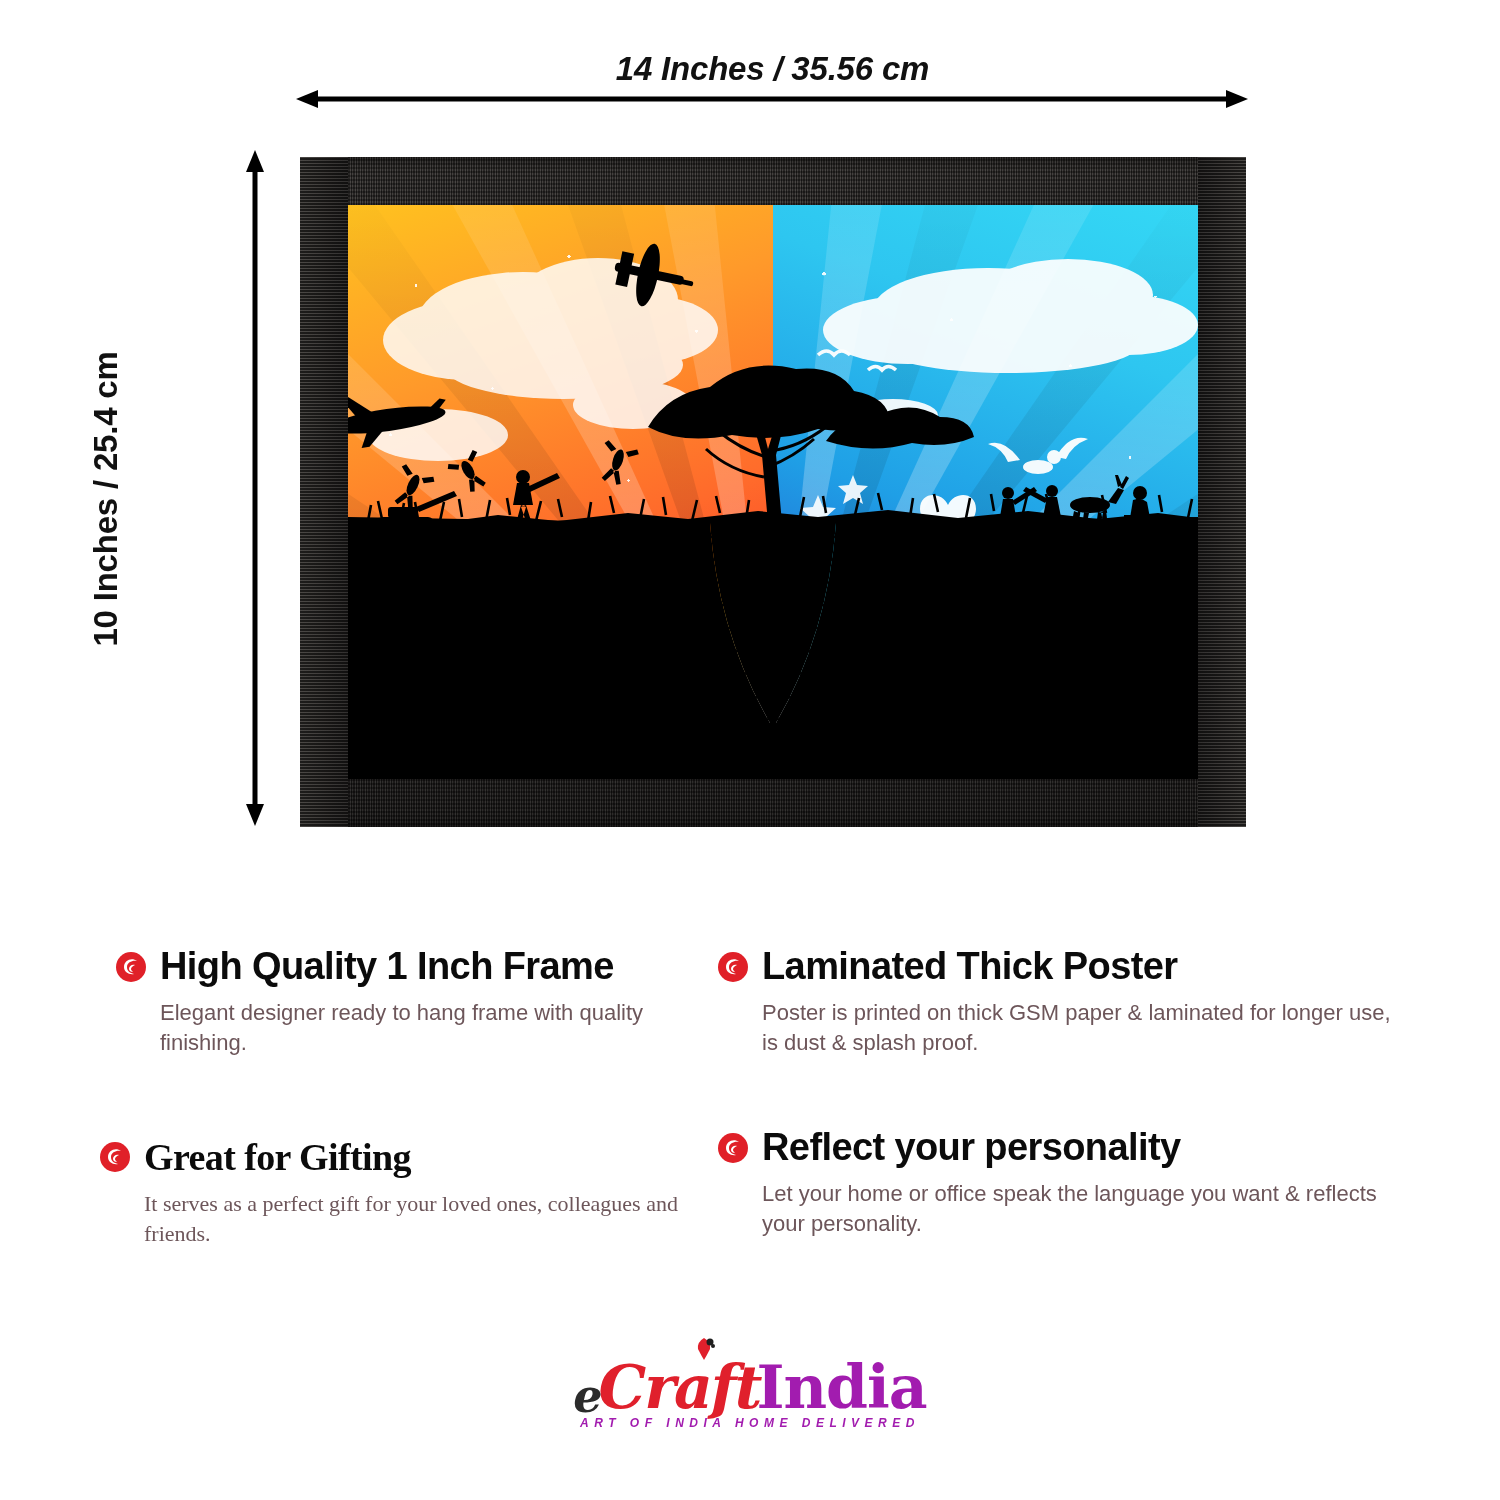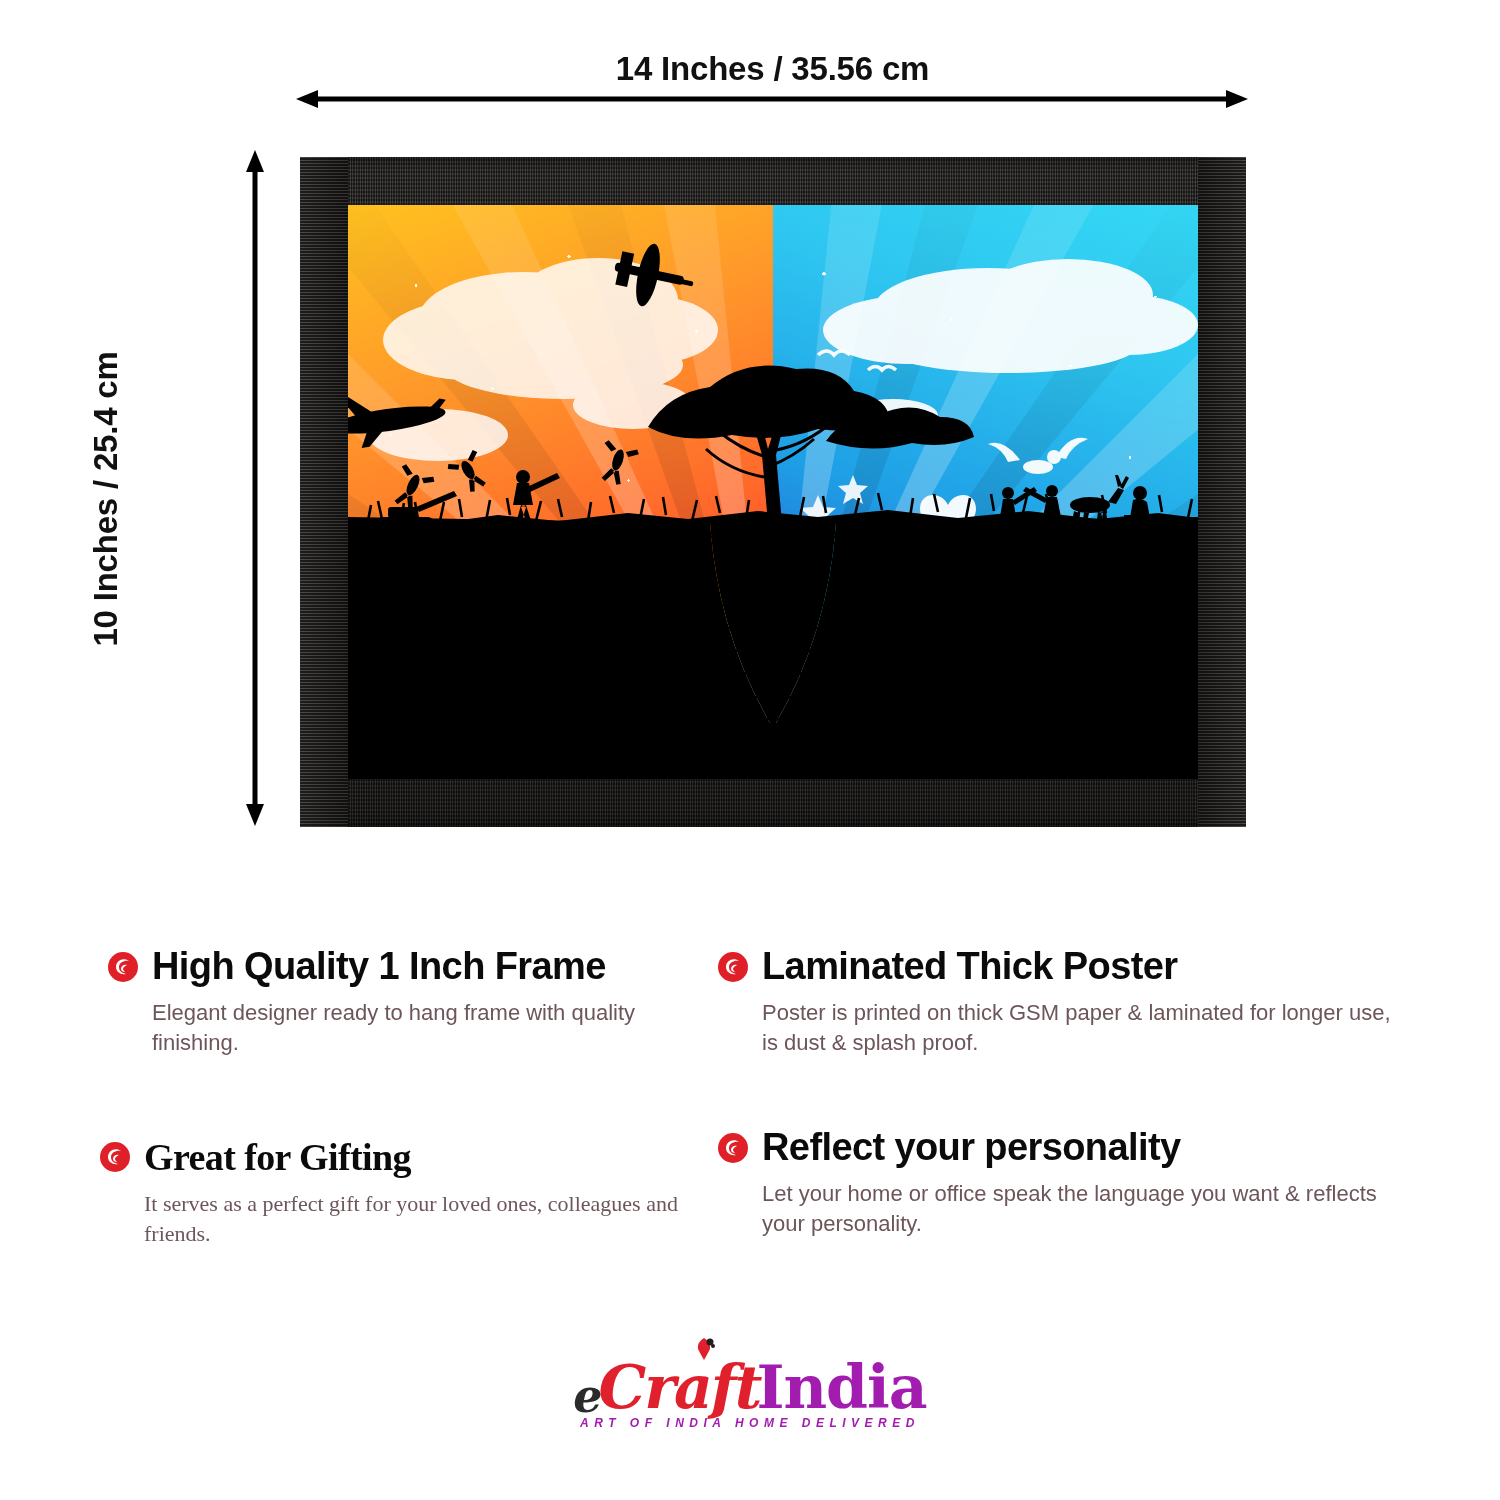--- a/index.html
+++ b/index.html
@@ -4,20 +4,21 @@
 <style>
   * { margin:0; padding:0; box-sizing:border-box; }
   html,body { width:1500px; height:1500px; background:#ffffff; }
   body { font-family:"Liberation Sans", sans-serif; position:relative; overflow:hidden; }
 
   
   .dim-width-label{
     position:absolute; left:300px; top:50px; width:945px;
     text-align:center; font-size:33px; font-weight:600; color:#111;
     letter-spacing:-0.2px;
+    font-style:italic;
   }
   .dim-width-arrow{
     position:absolute; left:296px; top:90px; width:952px; height:18px;
   }
   .dim-height-label{
     position:absolute; left:-104px; top:480px; width:420px;
     transform:rotate(-90deg); transform-origin:center center;
     text-align:center; font-size:33px; font-weight:600; color:#111;
     letter-spacing:-0.2px;
   }
@@ -417,21 +418,21 @@
                    M461 418 l11 7 M452 440 l11 7 M442 462 l11 7 M432 486 l11 7 M424 510 l10 7"></path>
         </g>
       </svg>
 
     </div>
   </div>
 </div>
 
 <div class="features">
 
-  <div class="feat" style="left:108px; top:10px; width:600px;">
+  <div class="feat" style="left:116px; top:10px; width:600px;">
     <div class="feat-head">
       <span class="bullet">
         <svg viewBox="0 0 30 30">
             <path fill="#fff" d="M21 9c-5-4-13-1-13 6 0 5 5 8 10 7 -4-1-7-3-7-7 0-5 6-7 10-6z M19 13c-3-1-6 1-6 4 0 2 2 3 4 3 -1-1-2-2-2-3 0-2 2-3 4-4z"></path>
           </svg>
       </span>
       <span class="feat-title">High Quality 1 Inch Frame</span>
     </div>
     <div class="feat-body">Elegant designer ready to hang frame with quality finishing.</div>
   </div>

